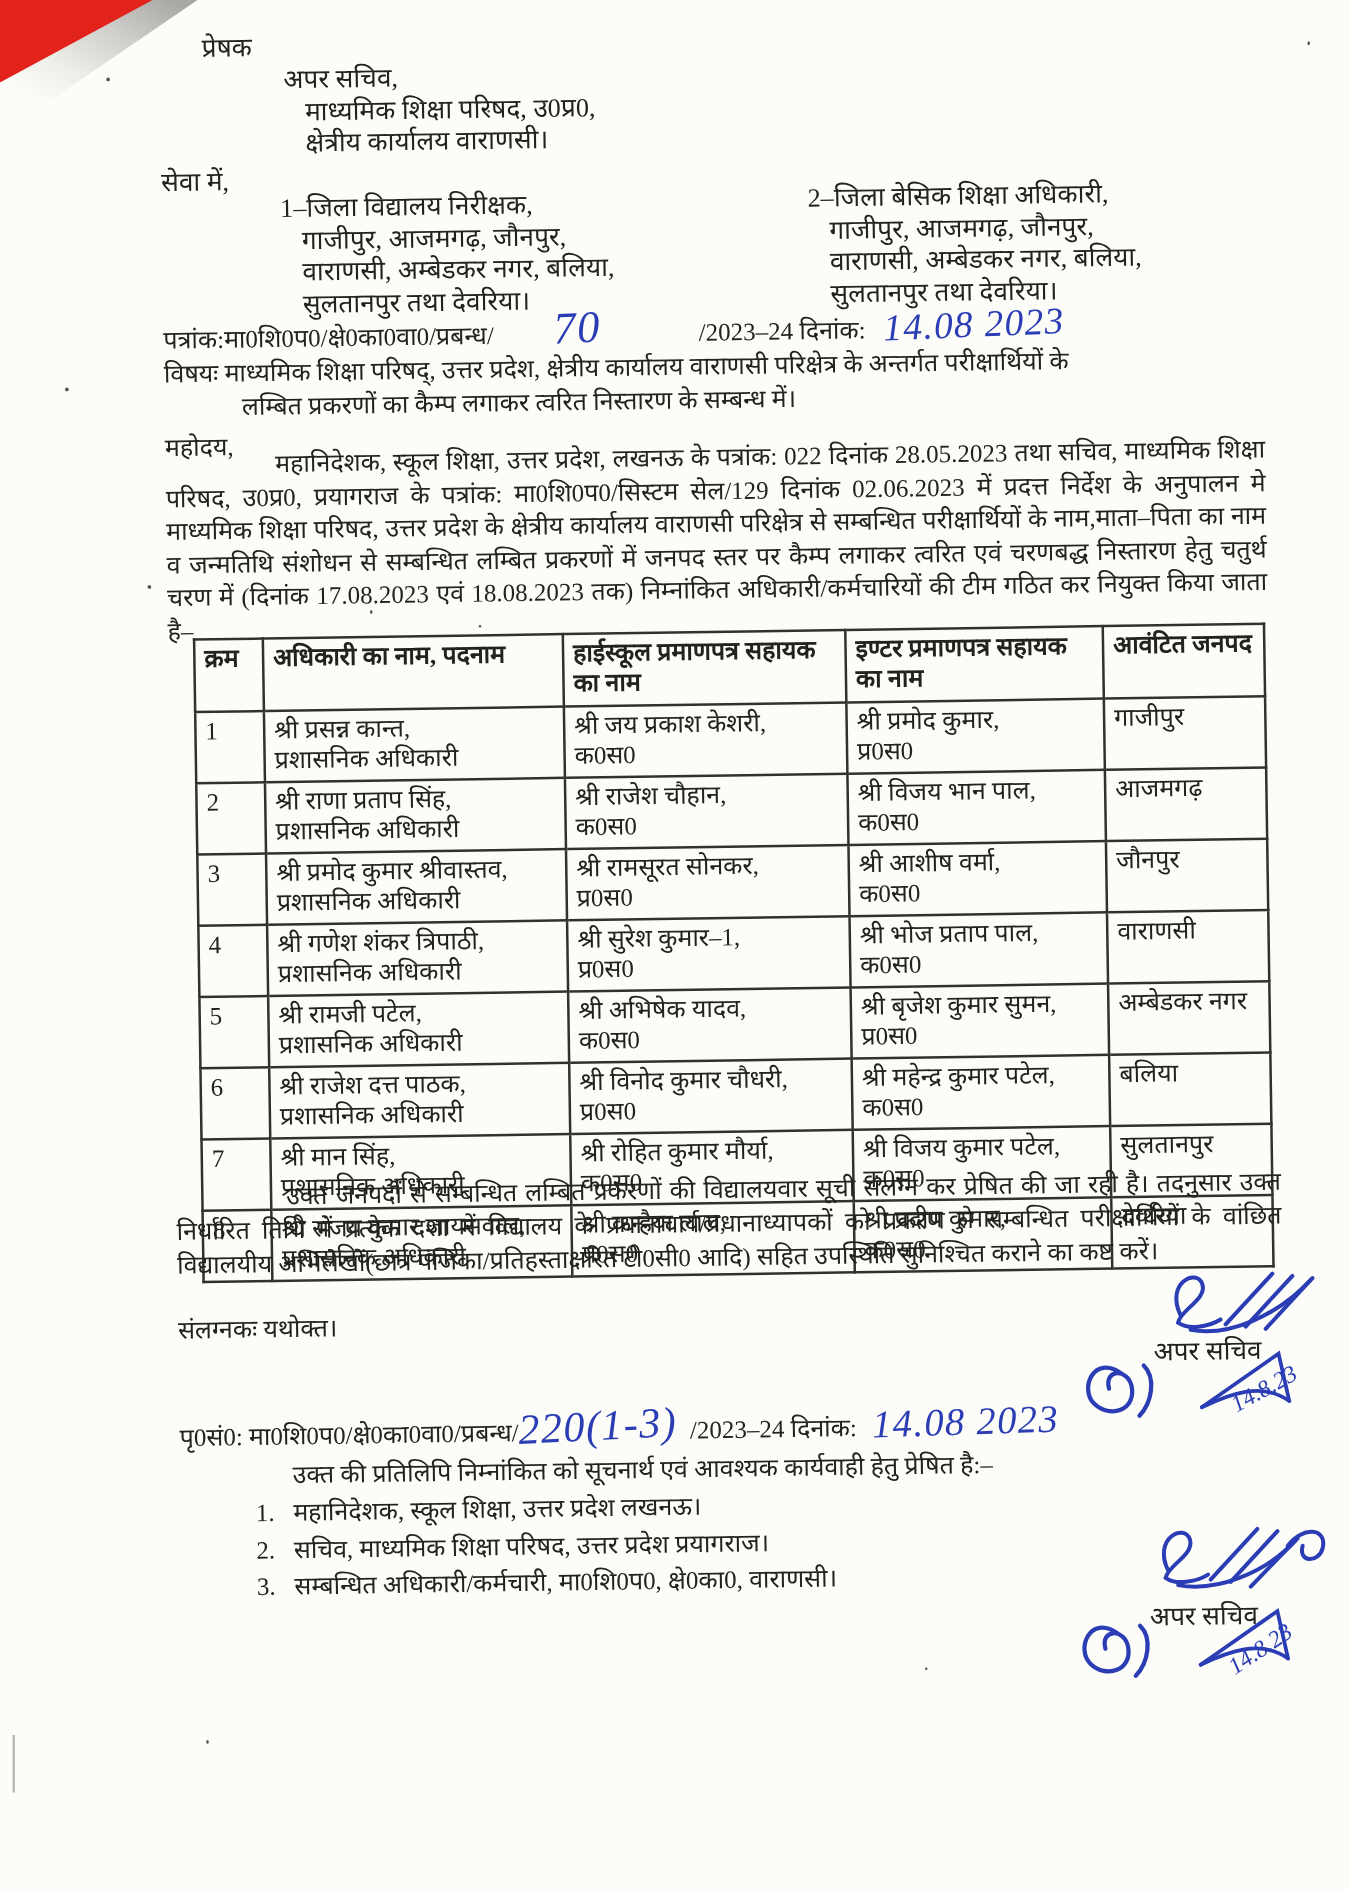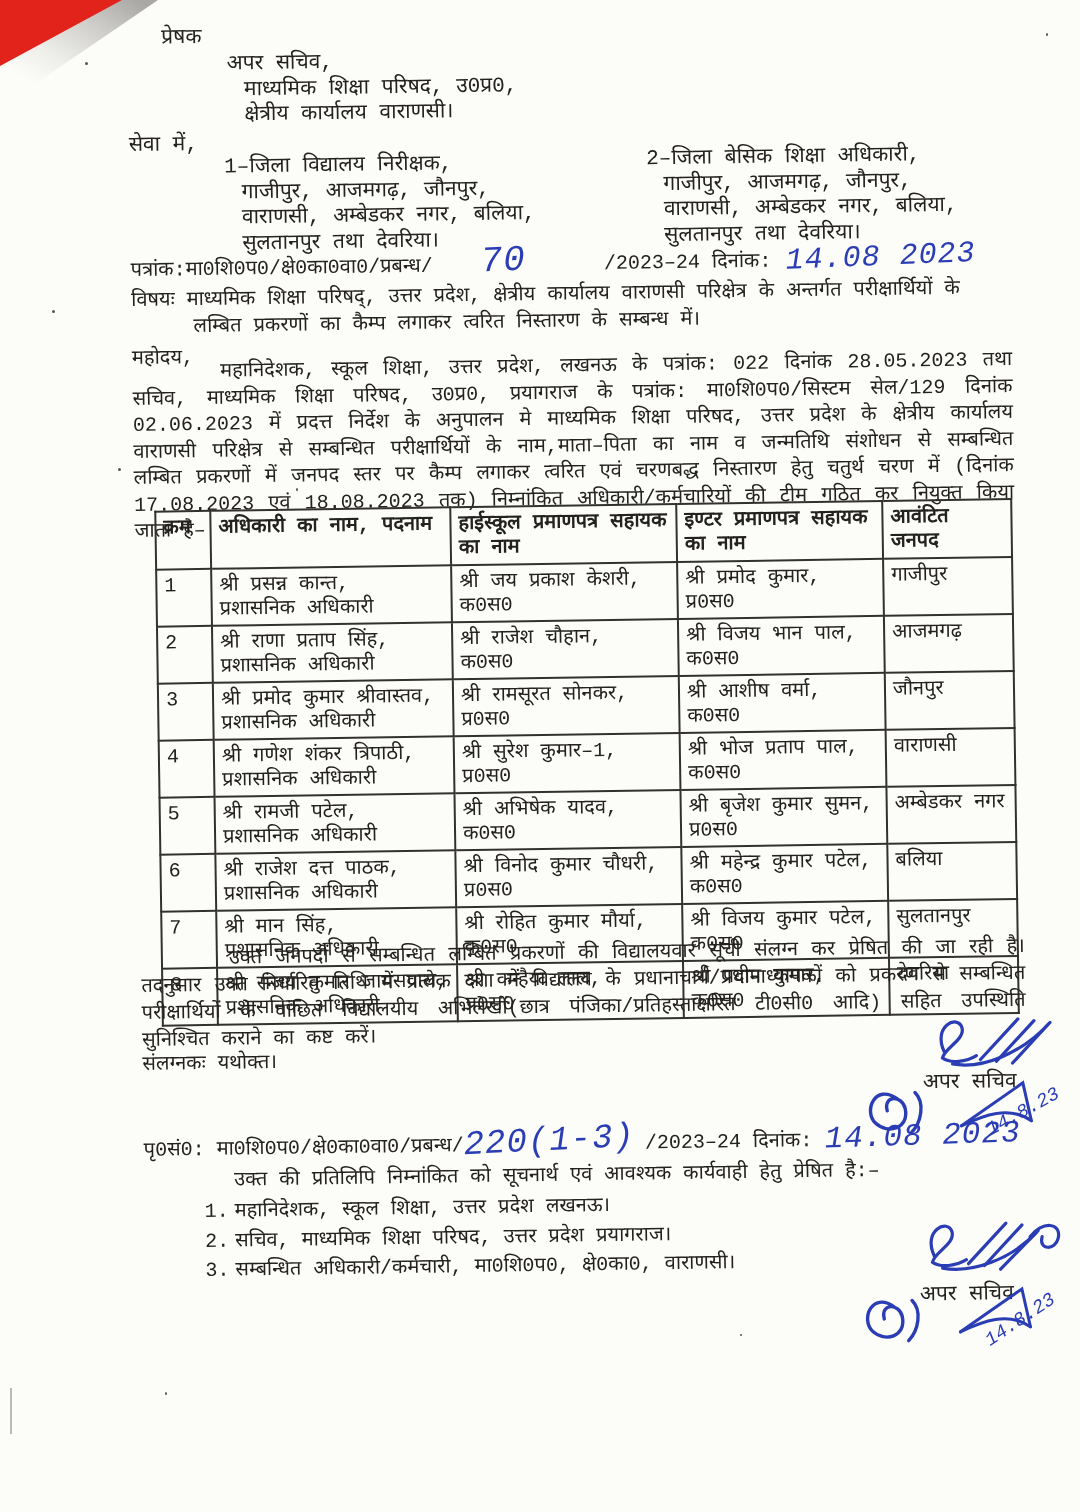--- a/index.html
+++ b/index.html
@@ -1,18 +1,18 @@
 <!DOCTYPE html>
 <html><head>
 <meta charset="utf-8">
 <style>
   html,body{margin:0;padding:0;}
   body{width:1080px;height:1512px;background:#ffffff;overflow:hidden;}
   .paper{position:relative;width:1080px;height:1512px;background:#fcfcf9;overflow:hidden;
-         font-family:Liberation Mono, monospace;color:#24221f;}
+         font-family:Liberation Serif, serif;color:#24221f;}
   
   .corner-shade{position:absolute;left:0;top:0;width:158px;height:108px;
     background:linear-gradient(211deg,#a9a8a4 6%,#cfceca 32%,#ededea 58%,#fcfcf9 78%);
     clip-path:polygon(0 0,100% 0,0 100%);}
   .corner-red{position:absolute;left:0;top:0;width:122px;height:66px;background:#e2231c;
     clip-path:polygon(0 0,100% 0,0 100%);}
   .skew{position:absolute;left:0;top:0;width:1080px;height:1512px;
     transform:rotate(-0.85deg);transform-origin:540px 760px;}
   .abs{position:absolute;}
   .fs20{font-size:20px;line-height:26.5px;}

